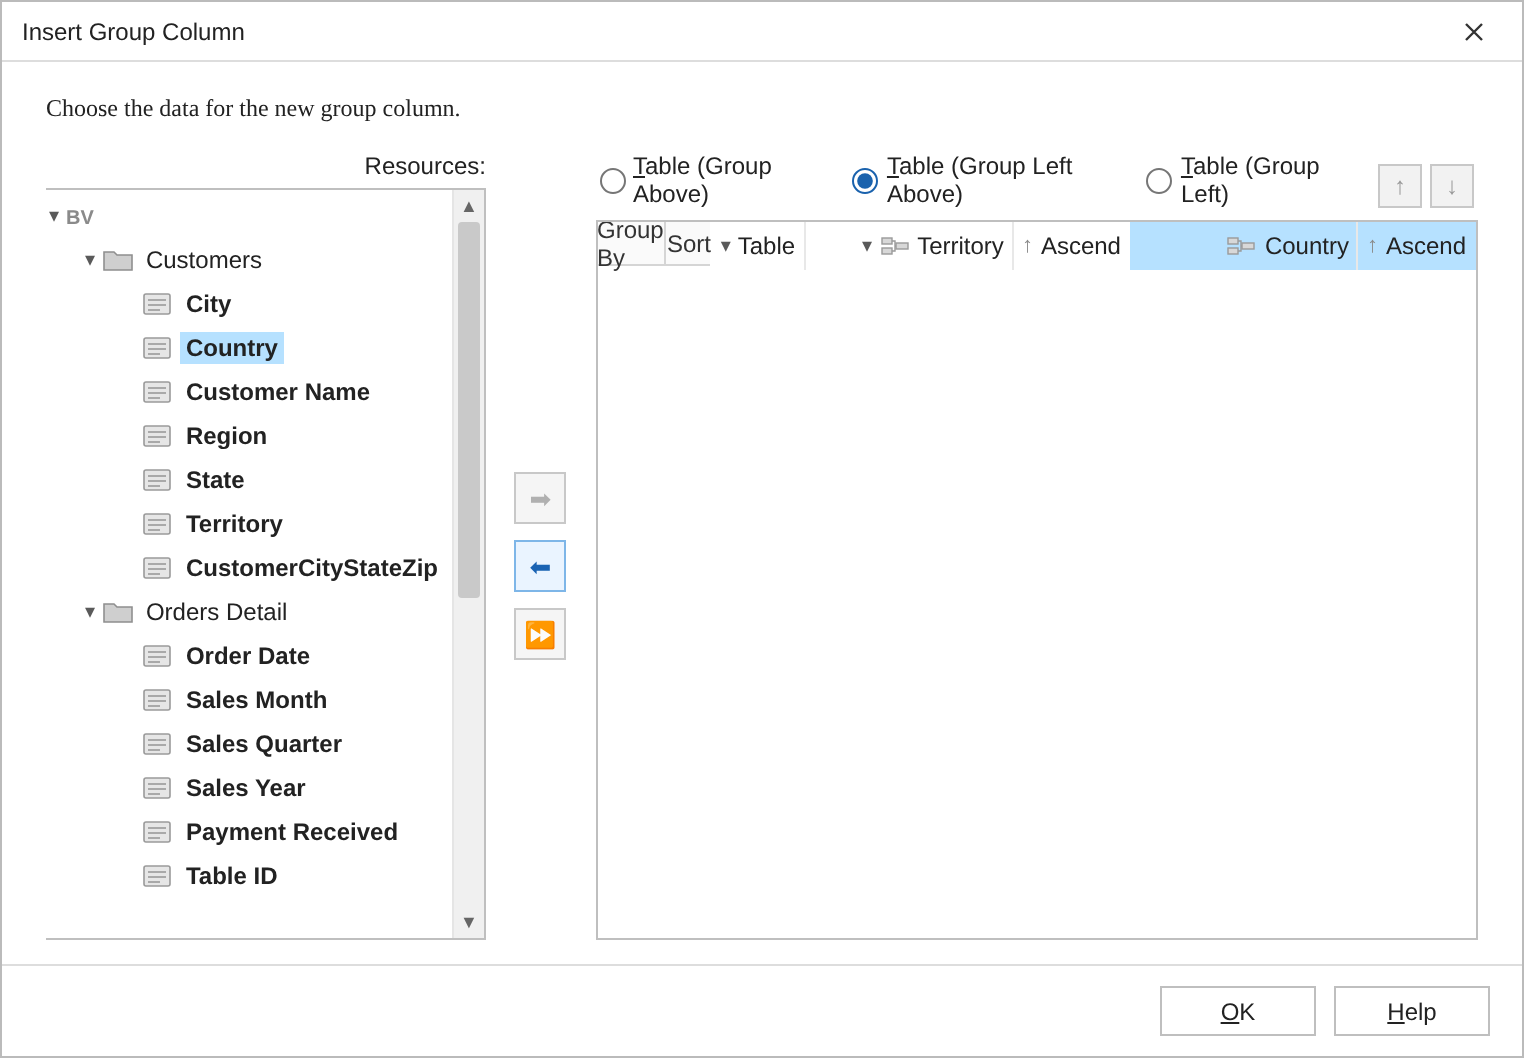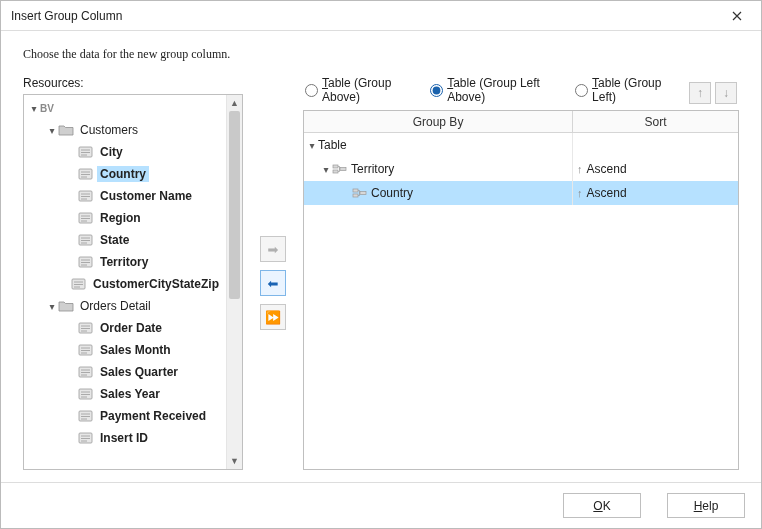--- a/index.html
+++ b/index.html
@@ -36,21 +36,21 @@
     flex-direction: column;
     overflow: hidden;
   }
   .instr { margin-bottom: 14px; font-family: Liberation Serif, serif; }
   .main {
     flex: 1;
     display: flex;
     gap: 0;
     overflow: hidden;
   }
-  .left-pane { width: 220px; display: flex; flex-direction: column; }
+  .left-pane { width: 220px; display: flex; flex-direction: column; align-items: flex-end; }
   .left-pane .label { margin-bottom: 4px; }
   .tree-wrap {
     flex: 1;
     border: 1px solid #bfbfbf;
     display: flex;
     overflow: hidden;
   }
   .tree {
     flex: 1;
     overflow: hidden;
@@ -113,21 +113,21 @@
   .radio input { margin:0; accent-color:#1a62ad; }
   .radio .mn { text-decoration: underline; }
   .sort-btns { margin-left:auto; display:flex; gap:4px; }
   .sq-btn {
     width:22px; height:22px; border:1px solid #c8c8c8; background:#f2f2f2;
     display:flex; align-items:center; justify-content:center; color:#9a9a9a; font-size:12px;
   }
   .grid {
     flex:1;
     border:1px solid #bfbfbf;
-    display:flex; flex-direction:column;
+    display:flex; flex-direction:row;
     background:#fff;
     overflow:hidden;
   }
   .ghead {
     display:flex; height:22px;
     background:#fafafa;
     border-bottom:1px solid #d5d5d5;
   }
   .gh {
     display:flex; align-items:center; justify-content:center;
@@ -150,21 +150,21 @@
   .gc .twisty { width:12px; display:inline-flex; justify-content:center; color:#5a5a5a; font-size:10px; }
   .gc .icon { width:16px; height:14px; display:inline-flex; align-items:center; justify-content:center; margin-right:3px; }
   .gc .sortarrow { color:#8a8a8a; margin-right:4px; font-size:11px; }
   .gind-0 { padding-left: 2px; }
   .gind-1 { padding-left: 16px; }
   .gind-2 { padding-left: 36px; }
 
   .footer {
     border-top:1px solid #ddd;
     padding: 10px 16px;
-    display:flex; justify-content:flex-end; gap:26px;
+    display:flex; justify-content:flex-end; gap:9px;
   }
   .btn {
     min-width:78px; height:25px;
     border:1px solid #bfbfbf; background:#fff;
     display:flex; align-items:center; justify-content:center;
   }
   .btn .mn { text-decoration: underline; }
 </style>
 </head>
 <body>
@@ -346,21 +346,21 @@
               </span>
               <span class="lbl">Payment Received</span>
             </div>
           <div class="tnode ind-2">
               <span class="twisty"></span>
               <span class="icon">
                 <svg width="16" height="14">
                   <use href="#ic-field"></use>
                 </svg>
               </span>
-              <span class="lbl">Insert ID</span>
+              <span class="lbl">Table ID</span>
             </div>
         </div>
         <div class="scrollbar">
           <div class="sb-btn">▲</div>
           <div class="sb-track">
               <div class="sb-thumb"></div>
             </div>
           <div class="sb-btn">▼</div>
         </div>
       </div>

